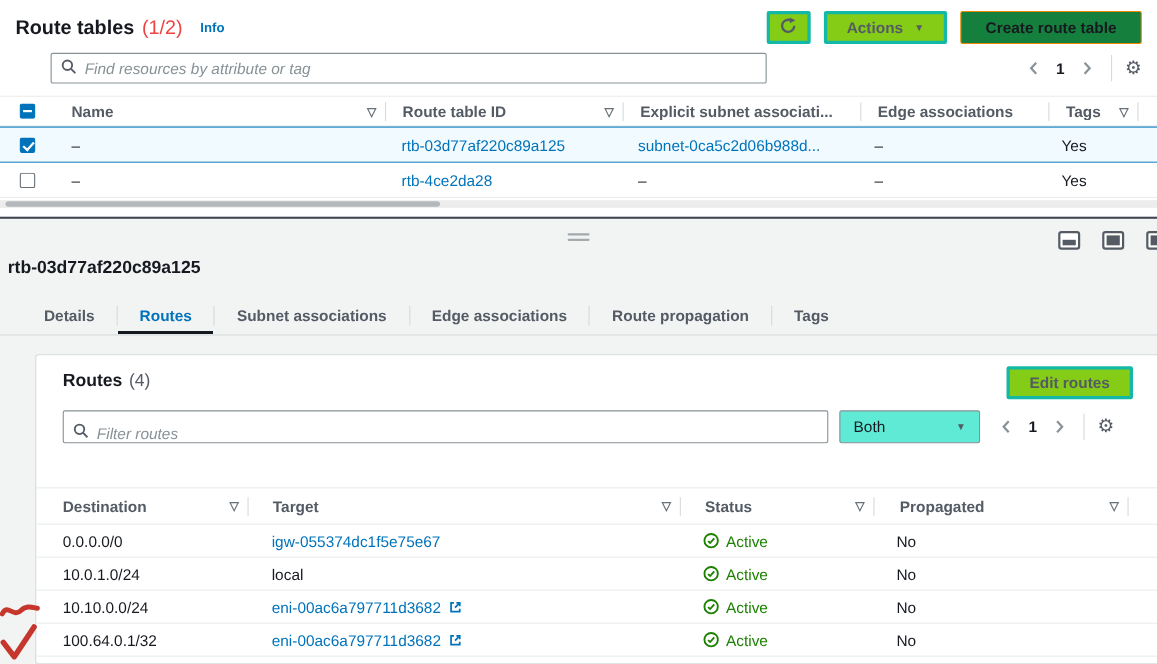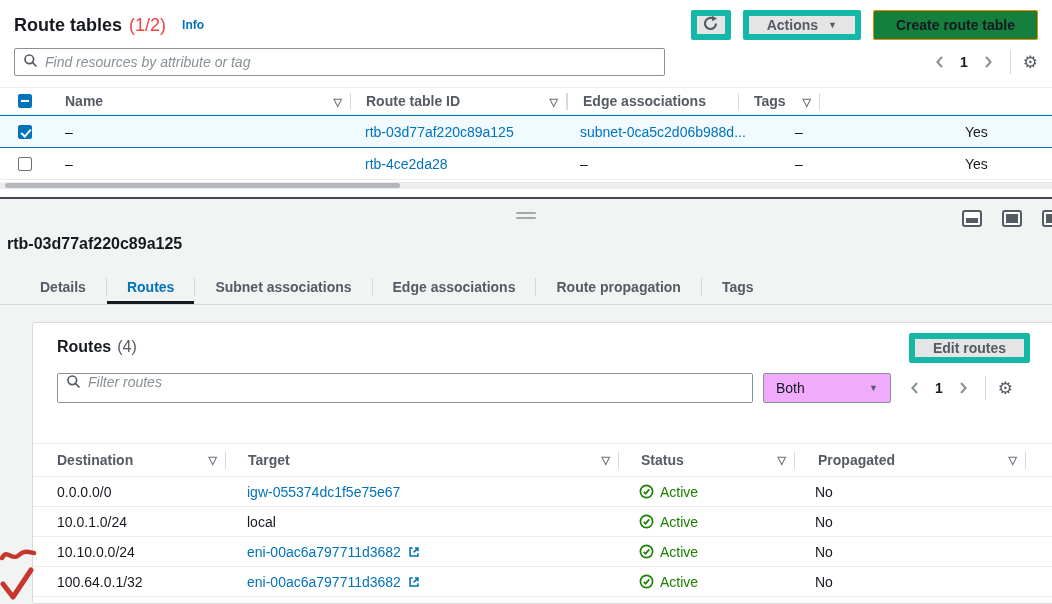--- a/index.html
+++ b/index.html
@@ -8,47 +8,47 @@
     font-family: "Liberation Sans", sans-serif; font-size: 14px; color: #16191f;
     background: #fff;
   }
   
   .top-section { background: #fff; }
   .header-row { display: flex; align-items: center; padding: 10px 14px 6px 14px; }
   .page-title { font-size: 18px; font-weight: 700; color: #16191f; }
   .page-count { font-size: 18px; font-weight: 400; color: #ef4444; margin-left: 7px; }
   .info-link { font-size: 12px; font-weight: 700; color: #0073bb; margin-left: 16px; cursor: pointer; }
   .header-actions { margin-left: auto; display: flex; gap: 12px; align-items: center; }
-  .btn { height: 30px; border: 6px solid #14b8a6; border-radius: 2px; background: #e5e5e5;
+  .btn { height: 30px; border: 3px solid #14b8a6; border-radius: 2px; background: #84cc16;
          color: #545b64; font-weight: 700; font-size: 14px; display: flex; align-items: center;
          justify-content: center; gap: 10px; padding: 0 18px; cursor: pointer; font-family: inherit; }
   .btn-icon { width: 40px; padding: 0; }
   .btn-primary { background: #15803d; border: 1px solid #eb8800; color: #16191f; padding: 0 22px; }
   .caret { font-size: 9px; color: #545b64; }
-  .search-row { display: flex; align-items: center; padding: 2px 14px 0 14px; }
+  .search-row { display: flex; align-items: center; padding: 2px 14px 0 14px; margin-left: 32px; }
   .search-box { width: 651px; height: 28px; border: 1px solid #879196; border-radius: 2px;
                 display: flex; align-items: center; padding: 0 8px; gap: 7px; background: #fff; }
   .search-box input, .filter-box input {
     border: none; outline: none; flex: 1; font-size: 14px; font-family: inherit; color: #16191f; background: transparent; }
   .search-box input::placeholder, .filter-box input::placeholder { color: #879196; font-style: italic; }
   .pagination { margin-left: auto; display: flex; align-items: center; }
   .page-num { font-weight: 700; font-size: 14px; color: #16191f; padding: 0 10px; }
   .chev-btn { background: none; border: none; cursor: pointer; display: flex; align-items: center; padding: 2px; }
   .pag-divider { width: 1px; height: 24px; background: #d5dbdb; margin: 0 12px; }
   .gear { font-family: "DejaVu Sans", sans-serif; font-size: 17px; color: #545b64; cursor: pointer; background: none; border: none; line-height: 1; }
   
   .rt-table { margin-top: 11px; }
   .t-hrow { display: flex; align-items: center; height: 28px; border-top: 1px solid #eaeded;
             border-bottom: 1px solid #eaeded; font-weight: 700; color: #545b64; }
   .t-row { display: flex; align-items: center; height: 32px; border-bottom: 1px solid #eaeded; background: #fff; }
   .t-row.selected { background: #f1faff; border-top: 1px solid #0073bb; border-bottom: 1px solid #0073bb; height: 33px; }
   .c-check { width: 50px; display: flex; justify-content: center; align-items: center; }
   .c-name { width: 300px; } .c-id { width: 215px; } .c-subnet { width: 215px; }
   .c-edge { width: 170px; } .c-main { width: 80px; }
-  .cell { padding-left: 15px; display: flex; align-items: flex-end; white-space: nowrap; overflow: hidden; }
+  .cell { padding-left: 15px; display: flex; align-items: center; white-space: nowrap; overflow: hidden; }
   .hcell { padding-right: 8px; }
   .sort { margin-left: auto; font-size: 11px; color: #687078; padding-left: 6px; }
   .hsep { width: 1px; height: 17px; background: #d5dbdb; flex: none; }
   .link { color: #0073bb; text-decoration: none; cursor: pointer; }
   .checkbox { width: 14px; height: 14px; border: 1px solid #687078; border-radius: 2px; background: #fff; position: relative; cursor: pointer; }
   .checkbox.checked, .checkbox.indet { background: #0073bb; border-color: #0073bb; }
   .checkbox.checked::after { content: ""; position: absolute; left: 4px; top: 1px; width: 4px; height: 8px;
       border-right: 2px solid #fff; border-bottom: 2px solid #fff; transform: rotate(42deg); }
   .checkbox.indet::after { content: ""; position: absolute; left: 2px; top: 5px; width: 8px; height: 2px; background: #fff; }
   
@@ -70,23 +70,23 @@
   .tab.active { color: #0073bb; box-shadow: inset 0 -3px 0 #16191f; }
   .tab-sep { width: 1px; height: 18px; background: #d5dbdb; }
   
   .card { position: absolute; top: 123px; left: 32px; width: 1032px; height: 282px; background: #fff;
           border: 1px solid #d5dbdb; border-radius: 3px; overflow: hidden; }
   .card-header { display: flex; align-items: flex-start; padding: 10px 33px 0 24px; }
   .card-title { font-size: 16px; font-weight: 700; margin-top: 5px; }
   .card-count { font-size: 16px; font-weight: 400; color: #545b64; margin-left: 6px; margin-top: 5px; }
   .filter-row { display: flex; align-items: center; padding: 10px 33px 0 24px; }
   .filter-box { width: 696px; height: 30px; border: 1px solid #879196; border-radius: 2px;
-                display: flex; align-items: flex-start; padding: 0 8px; gap: 7px; }
+                display: flex; align-items: flex-end; padding: 0 8px; gap: 7px; }
   .select { width: 128px; height: 30px; border: 1px solid #879196; border-radius: 2px; margin-left: 10px;
-            display: flex; align-items: center; justify-content: space-between; padding: 0 12px; cursor: pointer; background: #f0abfc; }
+            display: flex; align-items: center; justify-content: space-between; padding: 0 12px; cursor: pointer; background: #5eead4; }
   .routes-table { margin-top: 40px; }
   .r-hrow { display: flex; align-items: center; height: 34px; border-top: 1px solid #eaeded;
             border-bottom: 1px solid #eaeded; font-weight: 700; color: #545b64; }
   .r-row { display: flex; align-items: center; height: 30px; border-bottom: 1px solid #eaeded; }
   .rc-dest { width: 192px; padding-left: 24px; } .rc-target { width: 392px; padding-left: 22px; }
   .rc-status { width: 175px; padding-left: 22px; } .rc-prop { width: 230px; padding-left: 23px; }
   .rcell { display: flex; align-items: center; white-space: nowrap; }
   .status-green { color: #1d8102; display: flex; align-items: center; gap: 6px; }
   .ext-icon { margin-left: 6px; display: inline-flex; }
   
@@ -154,20 +154,23 @@
       <div class="c-name cell hcell">
         <span>Name</span>
         <span class="sort">▽</span>
       </div>
         <span class="hsep"></span>
       <div class="c-id cell hcell">
         <span>Route table ID</span>
         <span class="sort">▽</span>
       </div>
         <span class="hsep"></span>
+      <div class="c-subnet cell hcell">
+        <span>Explicit subnet associati...</span>
+      </div>
         <span class="hsep"></span>
       <div class="c-edge cell hcell">
         <span>Edge associations</span>
       </div>
         <span class="hsep"></span>
       <div class="c-main cell hcell">
         <span>Tags</span>
         <span class="sort">▽</span>
       </div>
         <span class="hsep"></span>

